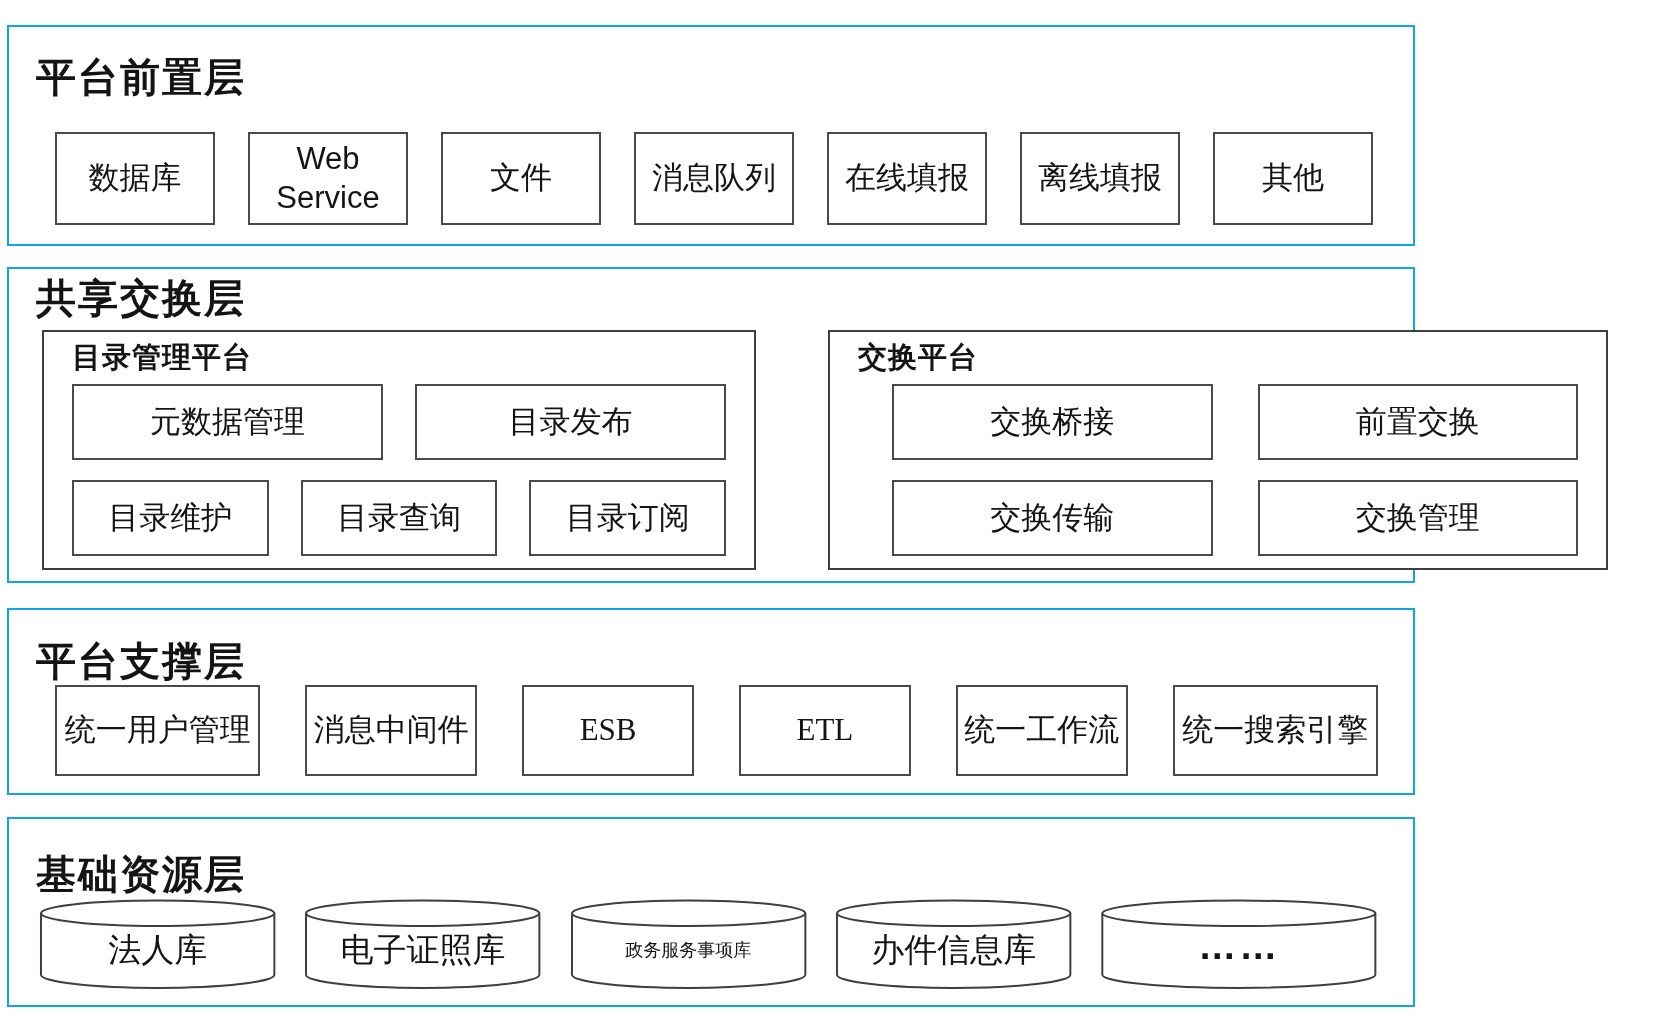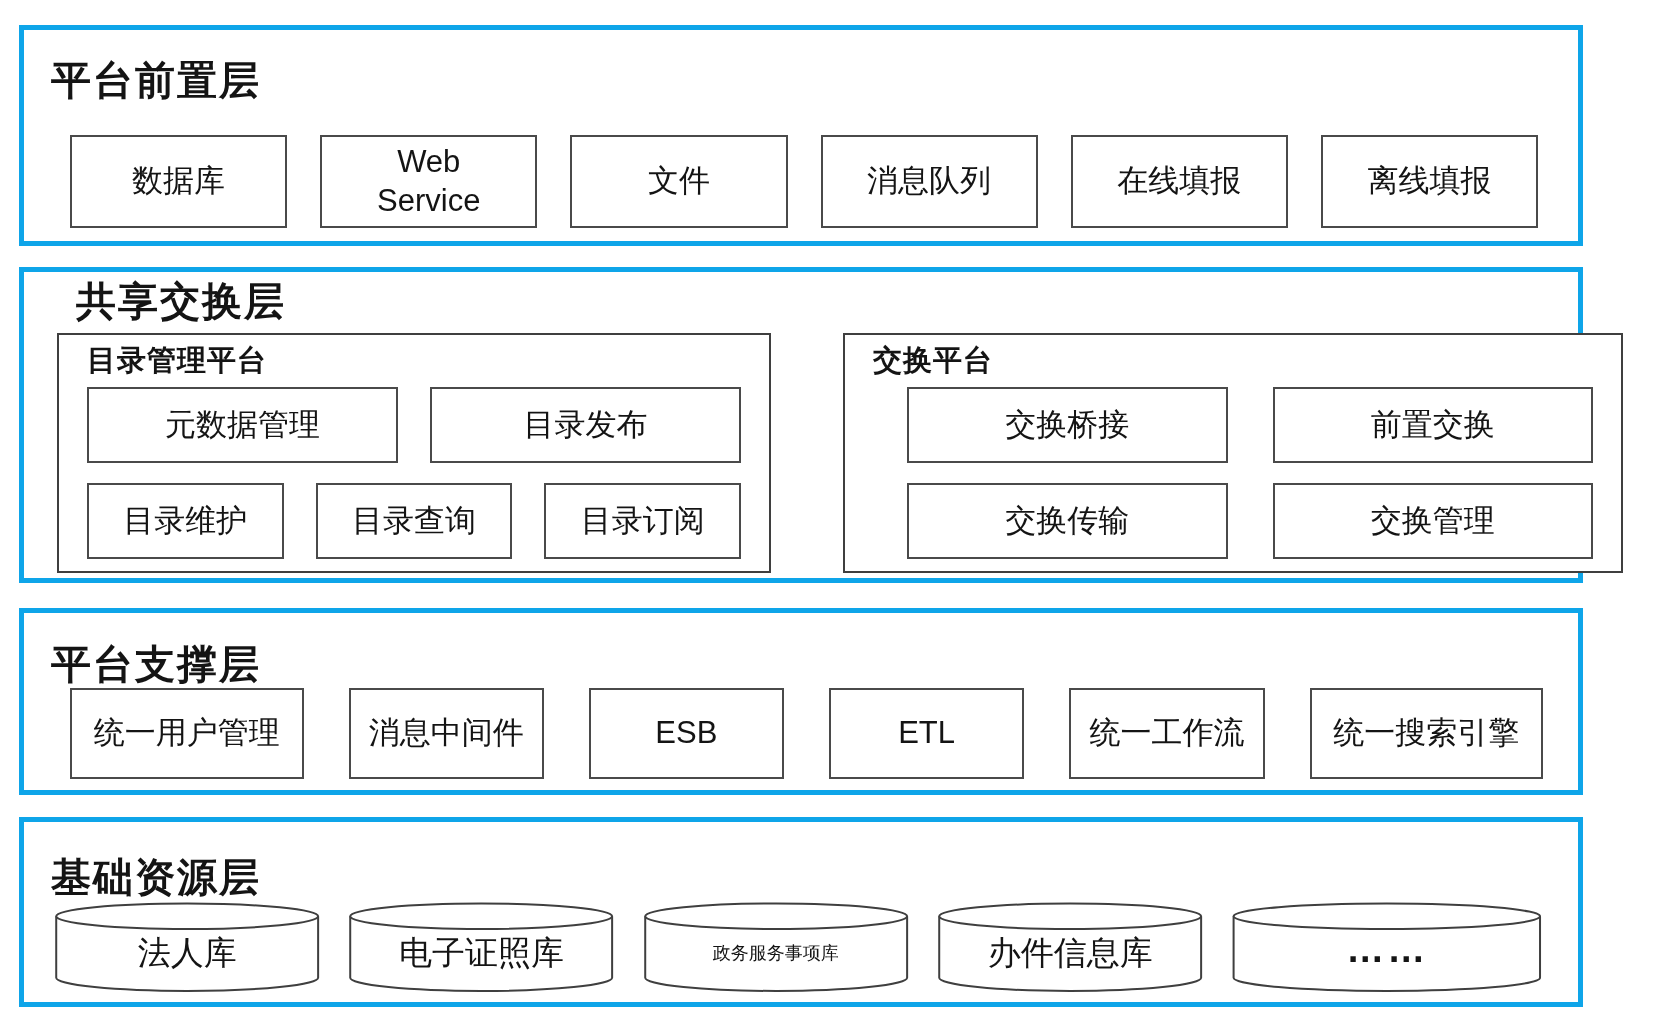--- a/index.html
+++ b/index.html
@@ -1,40 +1,40 @@
 <!DOCTYPE html>
 <html><head>
 <meta charset="utf-8">
 <style>
   html,body{margin:0;padding:0;background:#fff;}
   .canvas{
     position:relative;width:1654px;height:1032px;background:#fff;overflow:hidden;
     font-family:"Liberation Sans","DejaVu Sans",sans-serif;color:#141414;
   }
   .layer{
-    position:absolute;left:19px;width:1564px;box-sizing:border-box;
-    border:5px solid #0ea5e9;background:#fff;
+    position:absolute;left:7px;width:1408px;box-sizing:border-box;
+    border:2px solid #0ea5e9;background:#fff;
   }
   #layer-front   {top:25px;height:221px;}
   #layer-exchange{top:267px;height:316px;}
   #layer-support {top:608px;height:187px;}
   #layer-resource{top:817px;height:190px;}
 
   .layer-title{
     position:absolute;left:27px;font-size:40px;font-weight:bold;
     letter-spacing:2px;white-space:nowrap;line-height:1.1;
   }
   #layer-front    .layer-title{top:28px;}
-  #layer-exchange .layer-title{top:7px;margin-left:25px;}
+  #layer-exchange .layer-title{top:7px;}
   #layer-support  .layer-title{top:29px;}
   #layer-resource .layer-title{top:33px;}
 
   .box-row{position:absolute;display:flex;padding-left:18px;}
   #layer-front .box-row{left:28px;right:40px;top:105px;height:93px;gap:33px;}
-  #layer-support .box-row{left:28px;right:35px;top:75px;height:91px;gap:45px;}
+  #layer-support .box-row{left:28px;right:35px;top:75px;height:91px;gap:45px;font-family:Liberation Serif, serif;}
 
   .box{
     flex:1;box-sizing:border-box;border:2px solid #4a4a4a;background:#fff;
     display:flex;align-items:center;justify-content:center;
     font-size:31px;text-align:center;white-space:pre-line;line-height:1.25;
   }
   #layer-support .box.wide{flex:1.2;}
 
   .panel{
     position:absolute;top:61px;height:240px;box-sizing:border-box;
@@ -76,20 +76,21 @@
   <div class="layer" id="layer-front">
     <div class="layer-title">平台前置层</div>
     <div class="box-row">
       <div class="box">数据库</div>
       <div class="box">Web
 Service</div>
       <div class="box">文件</div>
       <div class="box">消息队列</div>
       <div class="box">在线填报</div>
       <div class="box">离线填报</div>
+      <div class="box">其他</div>
     </div>
   </div>
 
   <div class="layer" id="layer-exchange">
     <div class="layer-title">共享交换层</div>
 
     <div class="panel" id="panel-catalog">
       <div class="panel-title">目录管理平台</div>
       <div class="panel-grid">
         <div class="panel-row">

